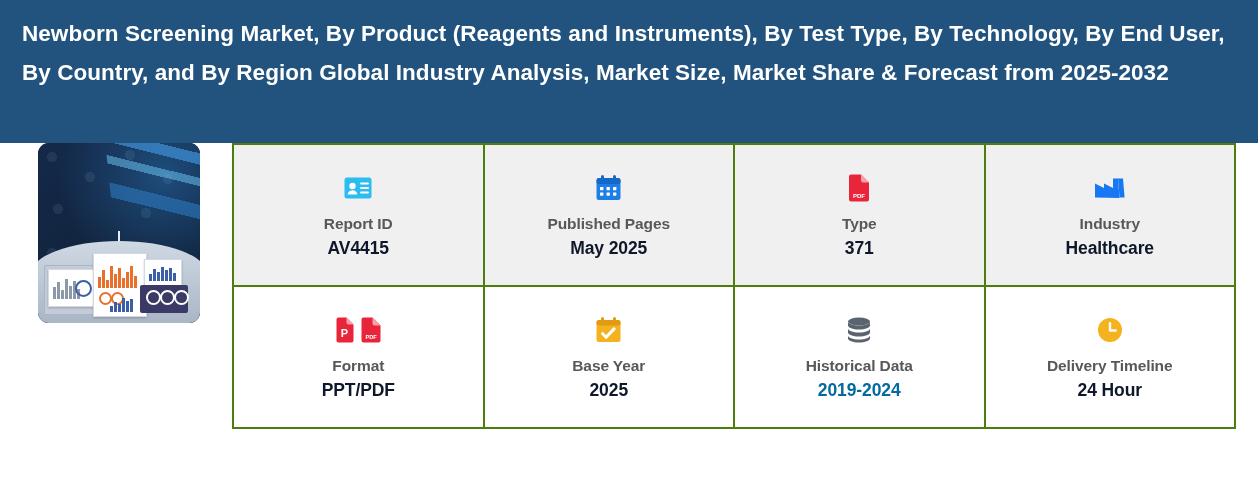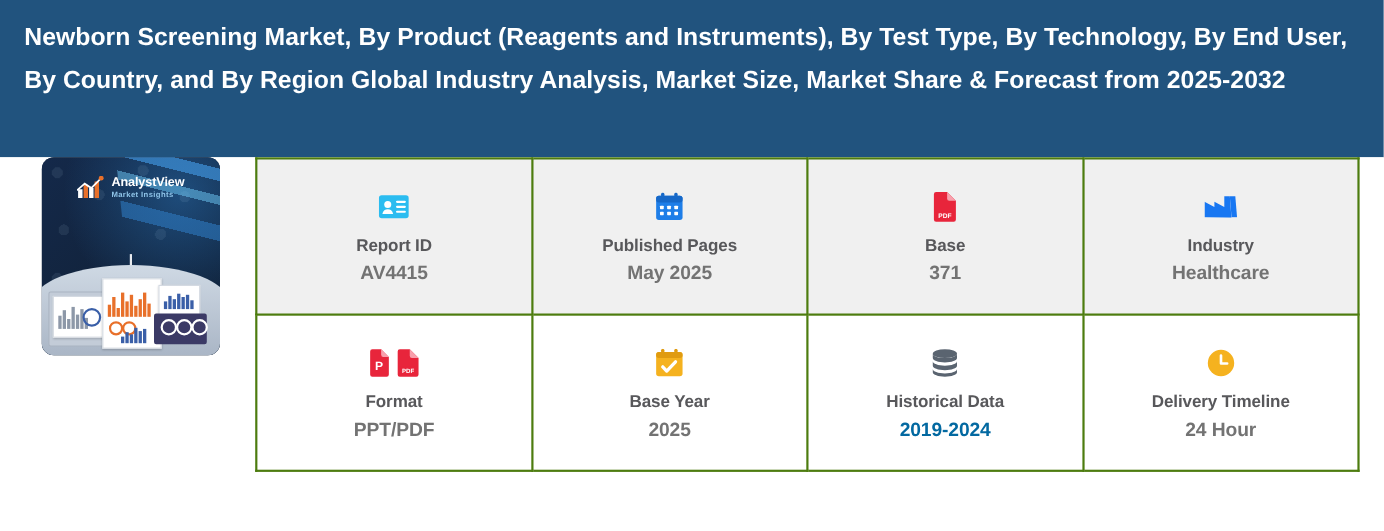--- a/index.html
+++ b/index.html
@@ -220,21 +220,21 @@
     margin-bottom: 9px;
   }
   .cell-label {
     color: #58585B;
     font-size: 15.5px;
     font-weight: bold;
     line-height: 20px;
     letter-spacing: -0.1px;
   }
   .cell-value {
-    color: #737373;
+    color: #0f172a;
     font-size: 17.5px;
     font-weight: bold;
     line-height: 24px;
     letter-spacing: -0.1px;
     margin-top: 2px;
   }
   .cell-value.green { color: #0369a1; }
 </style>
 </head>
 <body>
@@ -243,36 +243,20 @@
   <h1 class="header-title">Newborn Screening Market, By Product (Reagents and Instruments), By Test Type, By Technology, By End User, By Country, and By Region Global Industry Analysis, Market Size, Market Share &amp; Forecast from 2025-2032</h1>
 </div>
 
 <div class="body-area">
 
   <div class="cover-thumb">
     <div class="cover-thumb-inner">
       <div class="cover-pattern"></div>
       <div class="cover-rays"></div>
 
-      <div class="cover-logo">
-        <span class="cover-logo-mark">
-          <svg viewBox="0 0 26 21" width="26" height="21" aria-hidden="true">
-            <path d="M1 20 L1 12 L5 12 L5 20 Z" fill="#ffffff"></path>
-            <path d="M6 20 L6 8 L10 8 L10 20 Z" fill="#E8702A"></path>
-            <path d="M11 20 L11 11 L15 11 L15 20 Z" fill="#ffffff"></path>
-            <path d="M16 20 L16 5 L20 5 L20 20 Z" fill="#E8702A"></path>
-            <path d="M0 13 L7 7 L13 11 L22 2" stroke="#ffffff" stroke-width="1.6" fill="none"></path>
-            <circle cx="22" cy="2" r="2.2" fill="#E8702A"></circle>
-          </svg>
-        </span>
-        <span class="cover-logo-text">
-          <span class="cover-logo-name">AnalystView</span>
-          <span class="cover-logo-sub">Market Insights</span>
-        </span>
-      </div>
 
       <div class="cover-stem"></div>
 
       <div class="cover-hill"></div>
 
       <div class="cover-scene">
         <div class="screen-back"></div>
 
         <div class="scene-doc doc-left">
           <div class="bars grey" style="left:4px; bottom:7px; height:20px;">
@@ -377,21 +361,21 @@
         <td>
           <div class="cell-inner">
             <span class="cell-icon">
               <svg width="22" height="28" viewBox="0 0 22 28" aria-hidden="true">
                 <path d="M1 2.5A2 2 0 0 1 3 0.5h10l8 8v17a2 2 0 0 1-2 2H3a2 2 0 0 1-2-2z" fill="#E8253B"></path>
                 <path d="M13 0.5l8 8h-6a2 2 0 0 1-2-2z" fill="#F8A0AC"></path>
                 <rect x="3.5" y="18" width="15" height="8" rx="1.5" fill="#E8253B"></rect>
                 <text x="11" y="24.4" font-family="Liberation Sans, sans-serif" font-size="6" font-weight="bold" fill="#ffffff" text-anchor="middle">PDF</text>
               </svg>
             </span>
-            <span class="cell-label">Base</span>
+            <span class="cell-label">Type</span>
             <span class="cell-value">371</span>
           </div>
         </td>
         <td>
           <div class="cell-inner">
             <span class="cell-icon">
               <svg width="30" height="20" viewBox="0 0 30 20" aria-hidden="true">
                 <path d="M0 19.5V5.5l9 4.6V5.5l9 4.6V0.5h5l1.5 19.5z" fill="#1877F2"></path>
                 <path d="M23 0.5h5l1.6 19h-5z" fill="#1877F2"></path>
               </svg>

